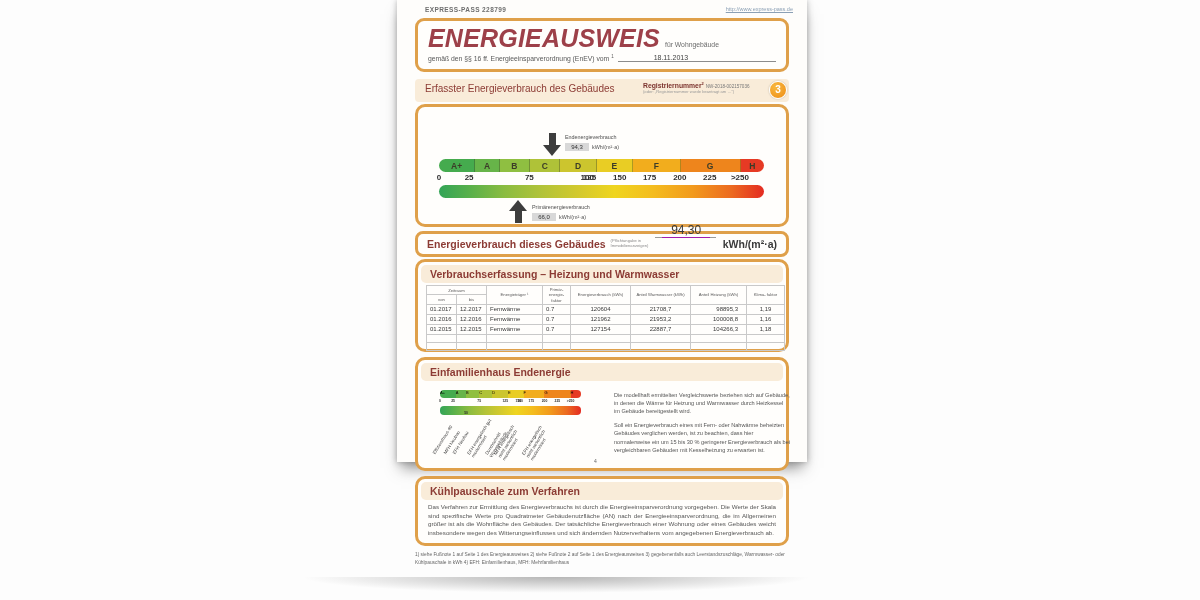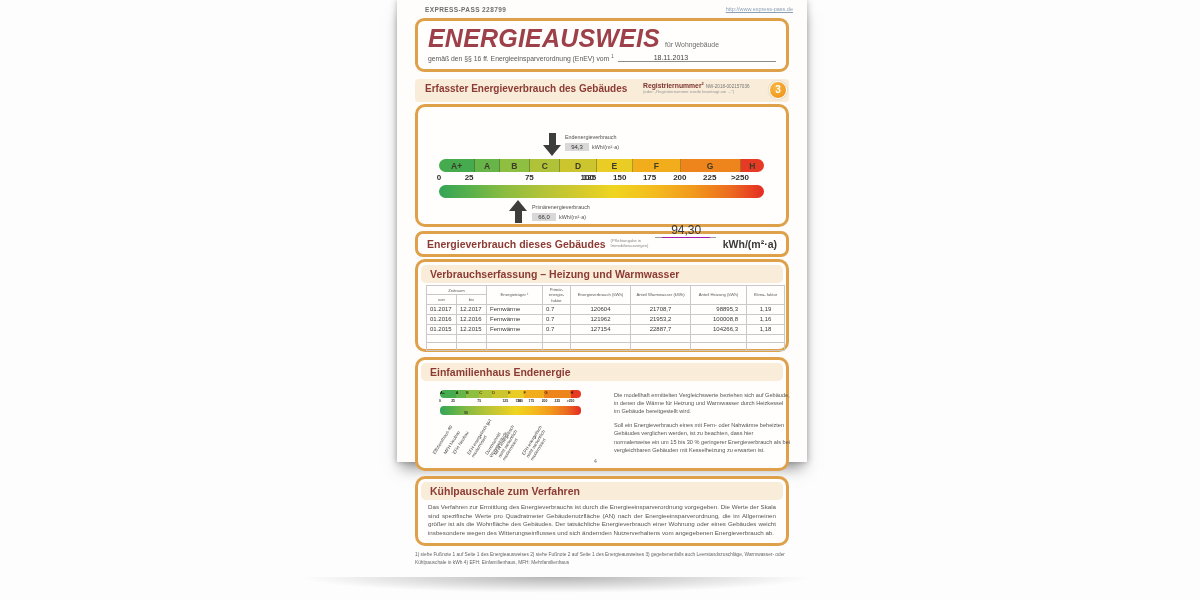--- a/index.html
+++ b/index.html
@@ -28,21 +28,21 @@
   .tb-title { font-size:25px; font-weight:bold; font-style:italic; color:#9d4049; letter-spacing:.2px; }
   .tb-sub { font-size:6.8px; color:#6b6b6b; margin-left:5px; }
   .tb-line2 { display:flex; align-items:flex-end; font-size:6.8px; color:#595959; margin-top:1px; }
   .tb-sup { font-size:4.5px; vertical-align:super; }
   .tb-dateline { flex:1; border-bottom:1px solid #8c8c8c; margin-left:4px;
     padding-left:36px; font-size:7px; color:#3f3f3f; }
 
   
   .section-bar { position:absolute; left:18px; top:79px; width:374px; height:23px;
     background:#f9ecd9; border-radius:4px; padding:4px 10px; }
-  .section-bar .sec-title { font-size:10px; font-weight:bold; color:#8c3b34; }
+  .section-bar .sec-title { font-size:10px; font-weight:normal; color:#8c3b34; }
   .registry { position:absolute; left:228px; top:3px; width:130px; line-height:1.15; }
   .registry .r1 { font-size:6.8px; font-weight:bold; color:#7c332e; white-space:nowrap; }
   .registry .r1 sup { font-size:4px; }
   .registry .rnum { font-size:4.6px; color:#777; font-weight:normal; }
   .registry .r2 { font-size:4.1px; color:#999; }
   .badge { position:absolute; right:2px; top:2px; width:18px; height:18px; border-radius:50%;
     background:radial-gradient(circle at 35% 30%, #f8b840, #ee8d15); border:1.5px solid #fff;
     color:#fff; font-size:10px; font-weight:bold; text-align:center; line-height:15px;
     box-shadow:0 0 2px rgba(0,0,0,.25); }
 

